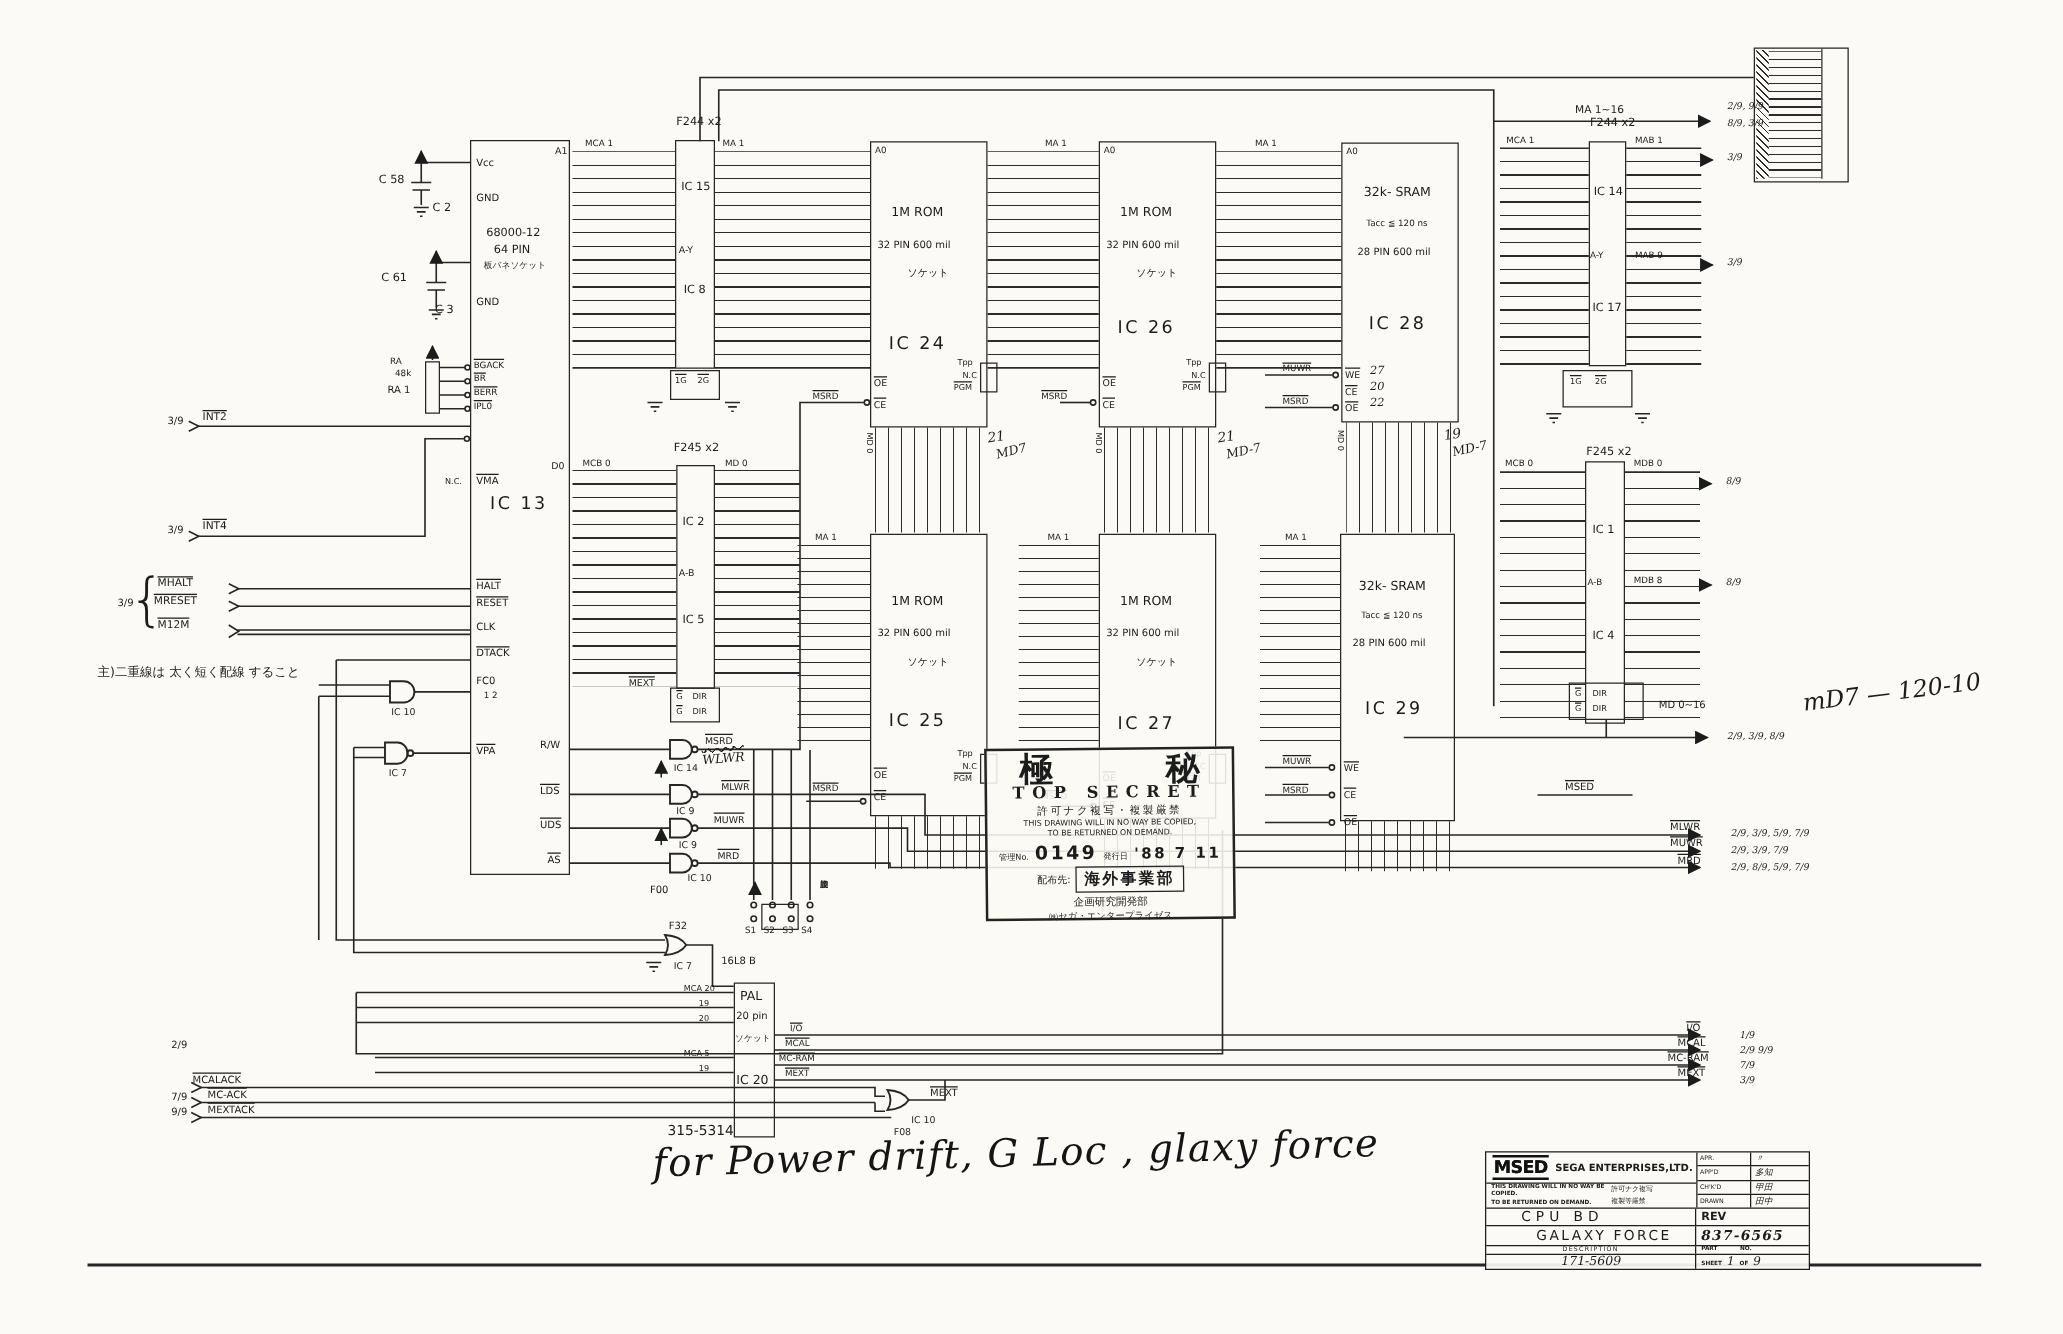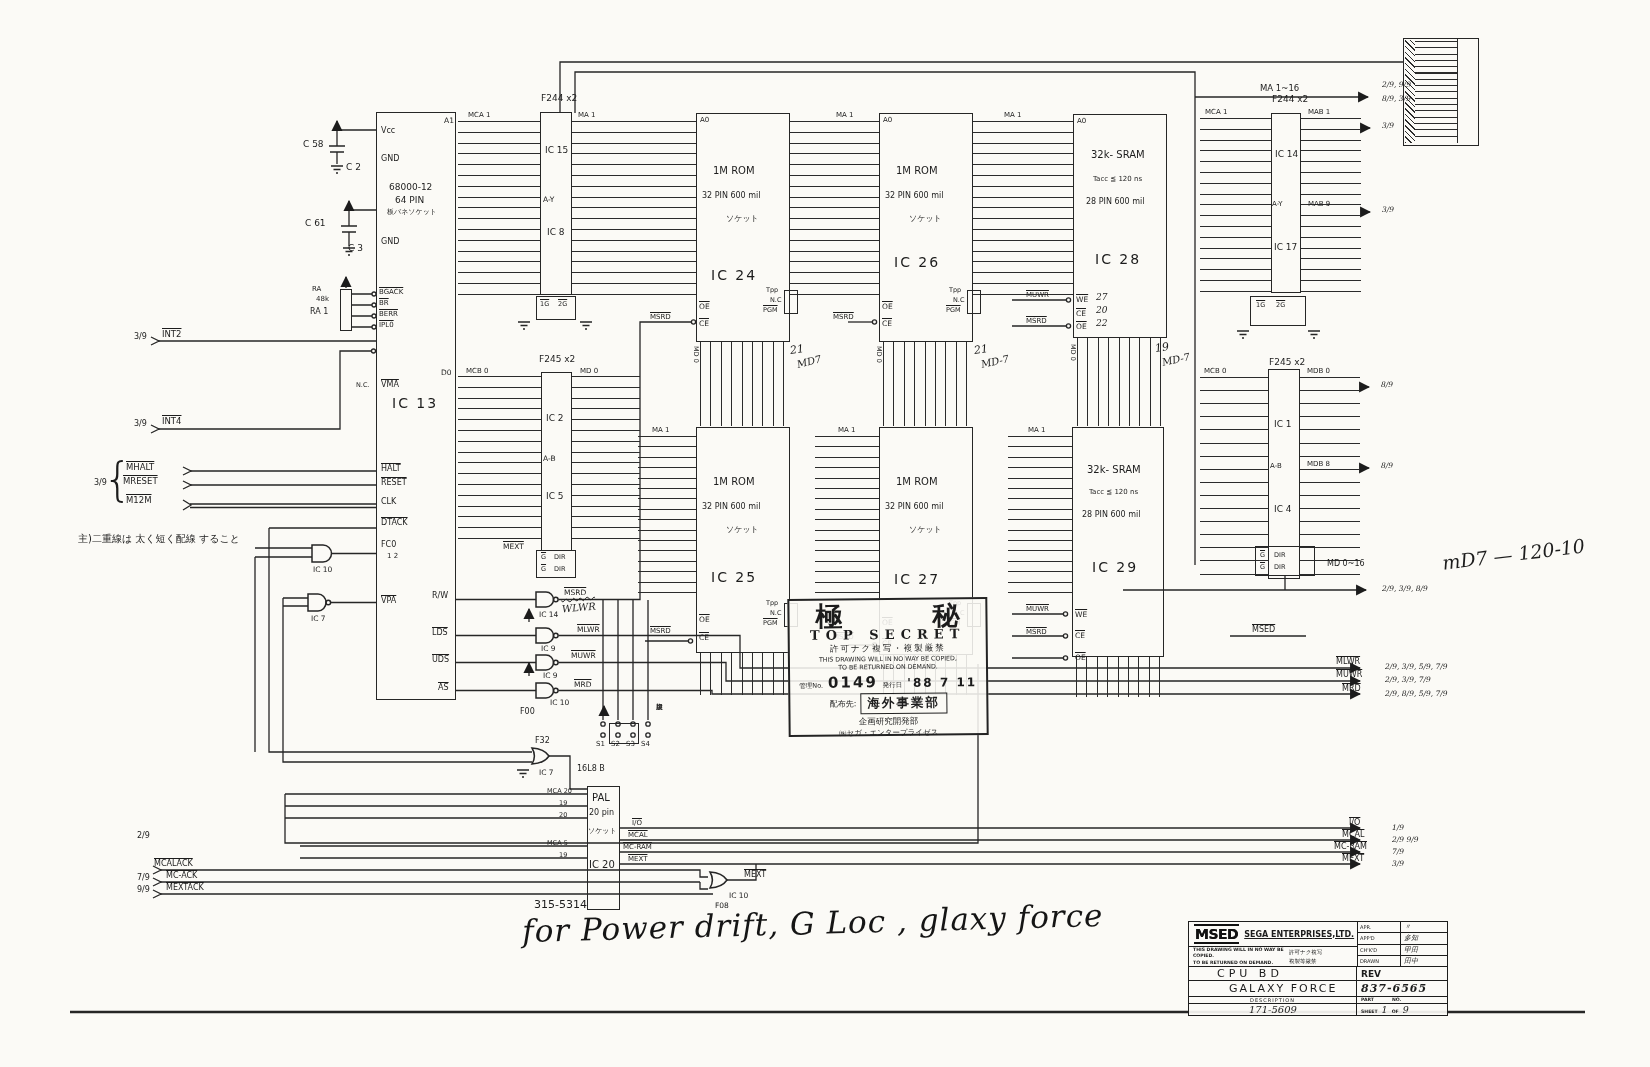--- a/index.html
+++ b/index.html
@@ -40,21 +40,21 @@
   .stamp .dp{font-size:8.5px;margin-top:2px;}
   .stamp .dp2{font-size:7.5px;}
   
   .tb{position:absolute;left:1188px;top:921px;width:260px;height:95px;border:1.8px solid #1d1d1d;
       box-sizing:border-box;display:flex;flex-direction:column;background:rgba(251,250,246,.92);}
   .tb .r1{display:flex;height:45px;border-bottom:1px solid #1d1d1d;}
   .tb .r1 .lc{width:168px;border-right:1px solid #1d1d1d;display:flex;flex-direction:column;}
   .tb .logo{height:24px;border-bottom:1px solid #1d1d1d;display:flex;align-items:center;gap:5px;padding-left:5px;}
   .tb .logo .sega{font:900 14px "DejaVu Sans",sans-serif;letter-spacing:-.5px;
         color:#111;text-shadow:0 0 0 #111;border-bottom:2px solid #111;border-top:2px solid #111;padding:0 1px;}
-  .tb .logo .co{font:bold 8px "DejaVu Sans",sans-serif;text-decoration:underline;}
+  .tb .logo .co{font:bold 8px "DejaVu Sans",sans-serif;}
   .tb .disc{flex:1;display:flex;align-items:center;}
   .tb .disc .d-en{font-size:4.6px;font-weight:bold;line-height:1.4;padding-left:4px;width:96px;}
   .tb .disc .d-jp{font-size:5.5px;line-height:1.5;}
   .tb .appr{flex:1;display:flex;flex-direction:column;}
   .tb .appr .arow{flex:1;display:flex;border-bottom:1px solid #1d1d1d;font-size:5px;align-items:center;}
   .tb .appr .arow:last-child{border-bottom:none;}
   .tb .appr .al{width:40px;padding-left:2px;border-right:1px solid #1d1d1d;height:100%;display:flex;align-items:center;}
   .tb .appr .as{flex:1;padding-left:3px;font:italic 7px "DejaVu Serif",serif;}
   .tb .r3{display:flex;height:16px;border-bottom:1px solid #1d1d1d;}
   .tb .r4{display:flex;height:18px;border-bottom:1px solid #1d1d1d;}

